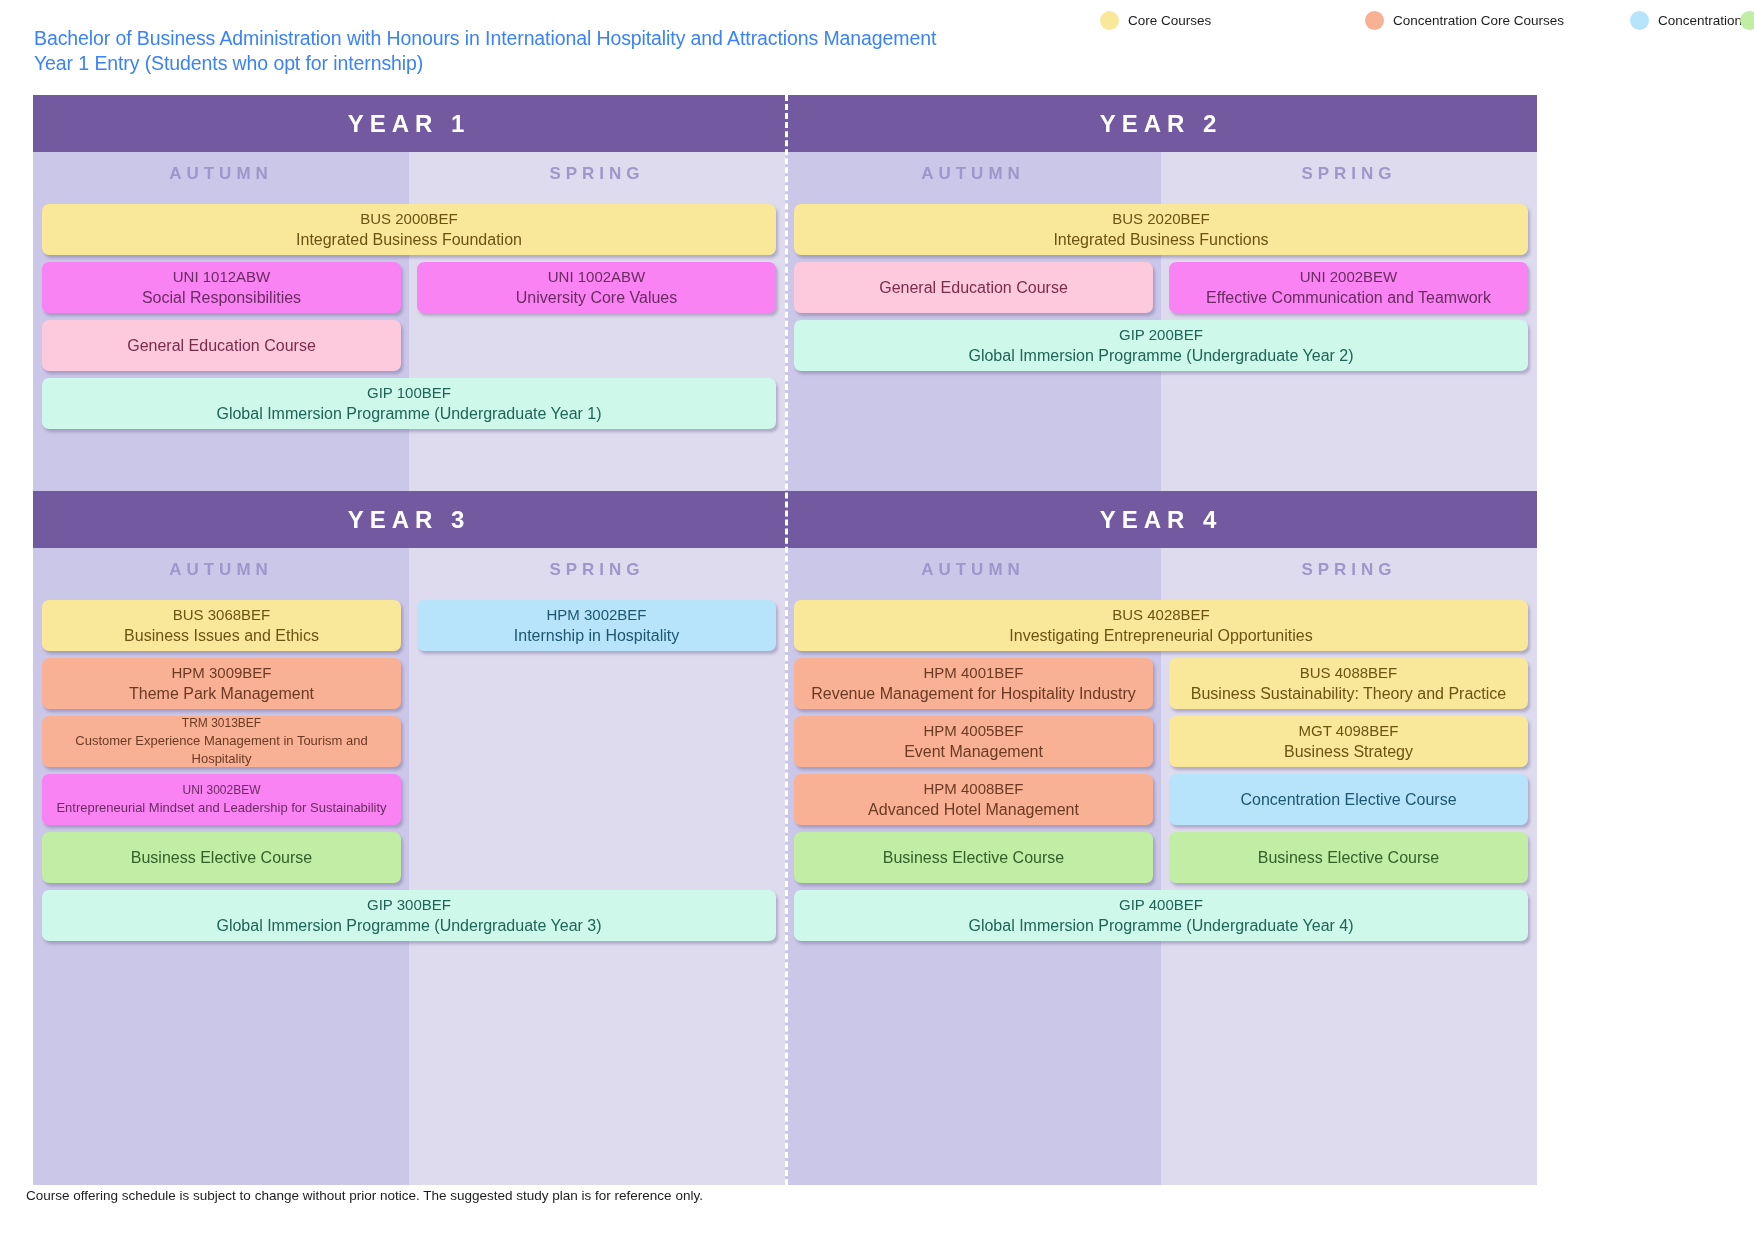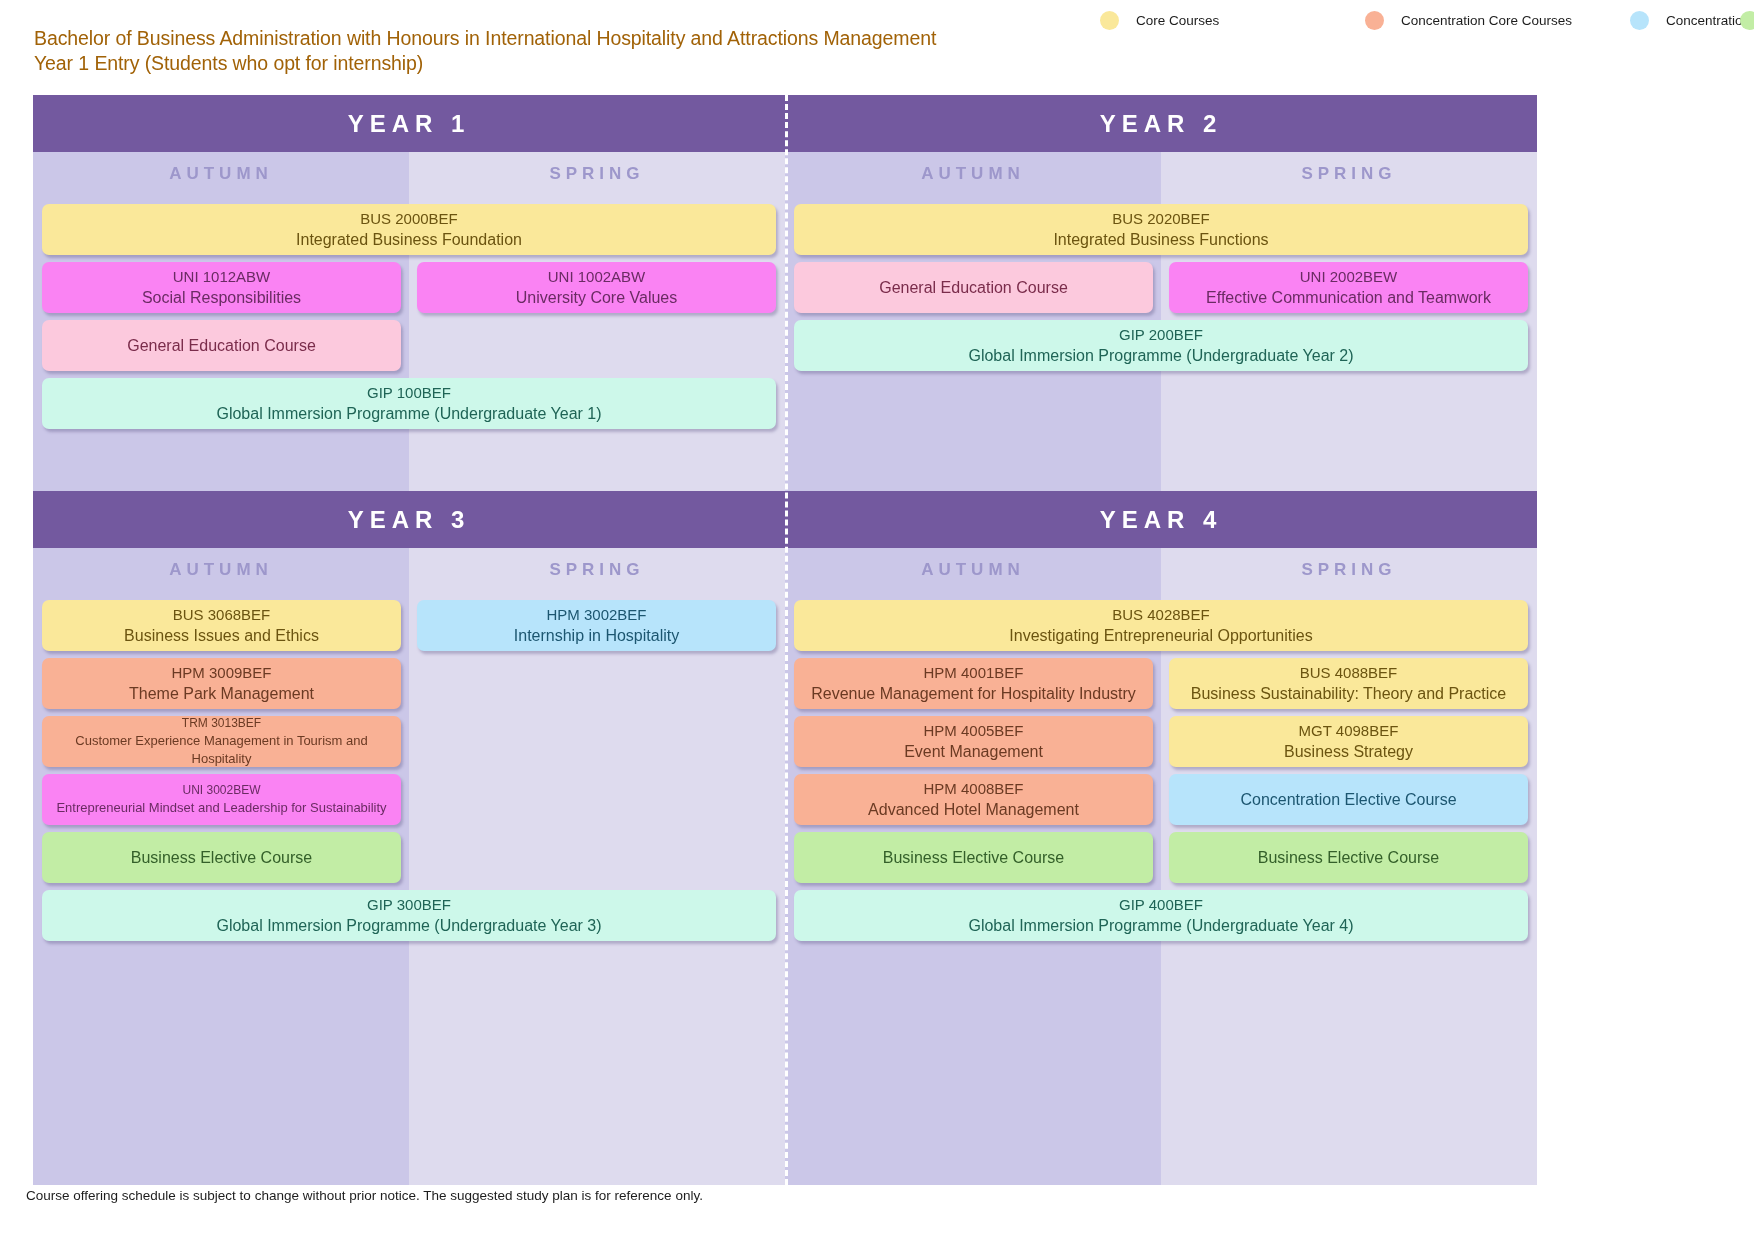--- a/index.html
+++ b/index.html
@@ -22,21 +22,21 @@
     width: 1754px;
     height: 95px;
   }
   .doc-title {
     position: absolute;
     left: 34px;
     top: 26px;
     width: 920px;
     font-size: 19.5px;
     line-height: 25px;
-    color: #a16207;
+    color: #3b82f6;
     letter-spacing: -0.1px;
   }
   .doc-title .line2 { display: block; }
 
   
   .legend {
     position: absolute;
     left: 1100px;
     top: 6px;
     width: 640px;
@@ -54,21 +54,20 @@
   .legend-dot {
     width: 19px;
     height: 19px;
     border-radius: 50%;
     flex: 0 0 auto;
   }
   .legend-label {
     font-size: 13.5px;
     color: #1d1d1d;
     white-space: nowrap;
-    margin-left: 8px;
   }
 
   
   .plan {
     position: absolute;
     left: 33px;
     top: 95px;
     width: 1458px;
     height: 1090px;
     background: #000000;

